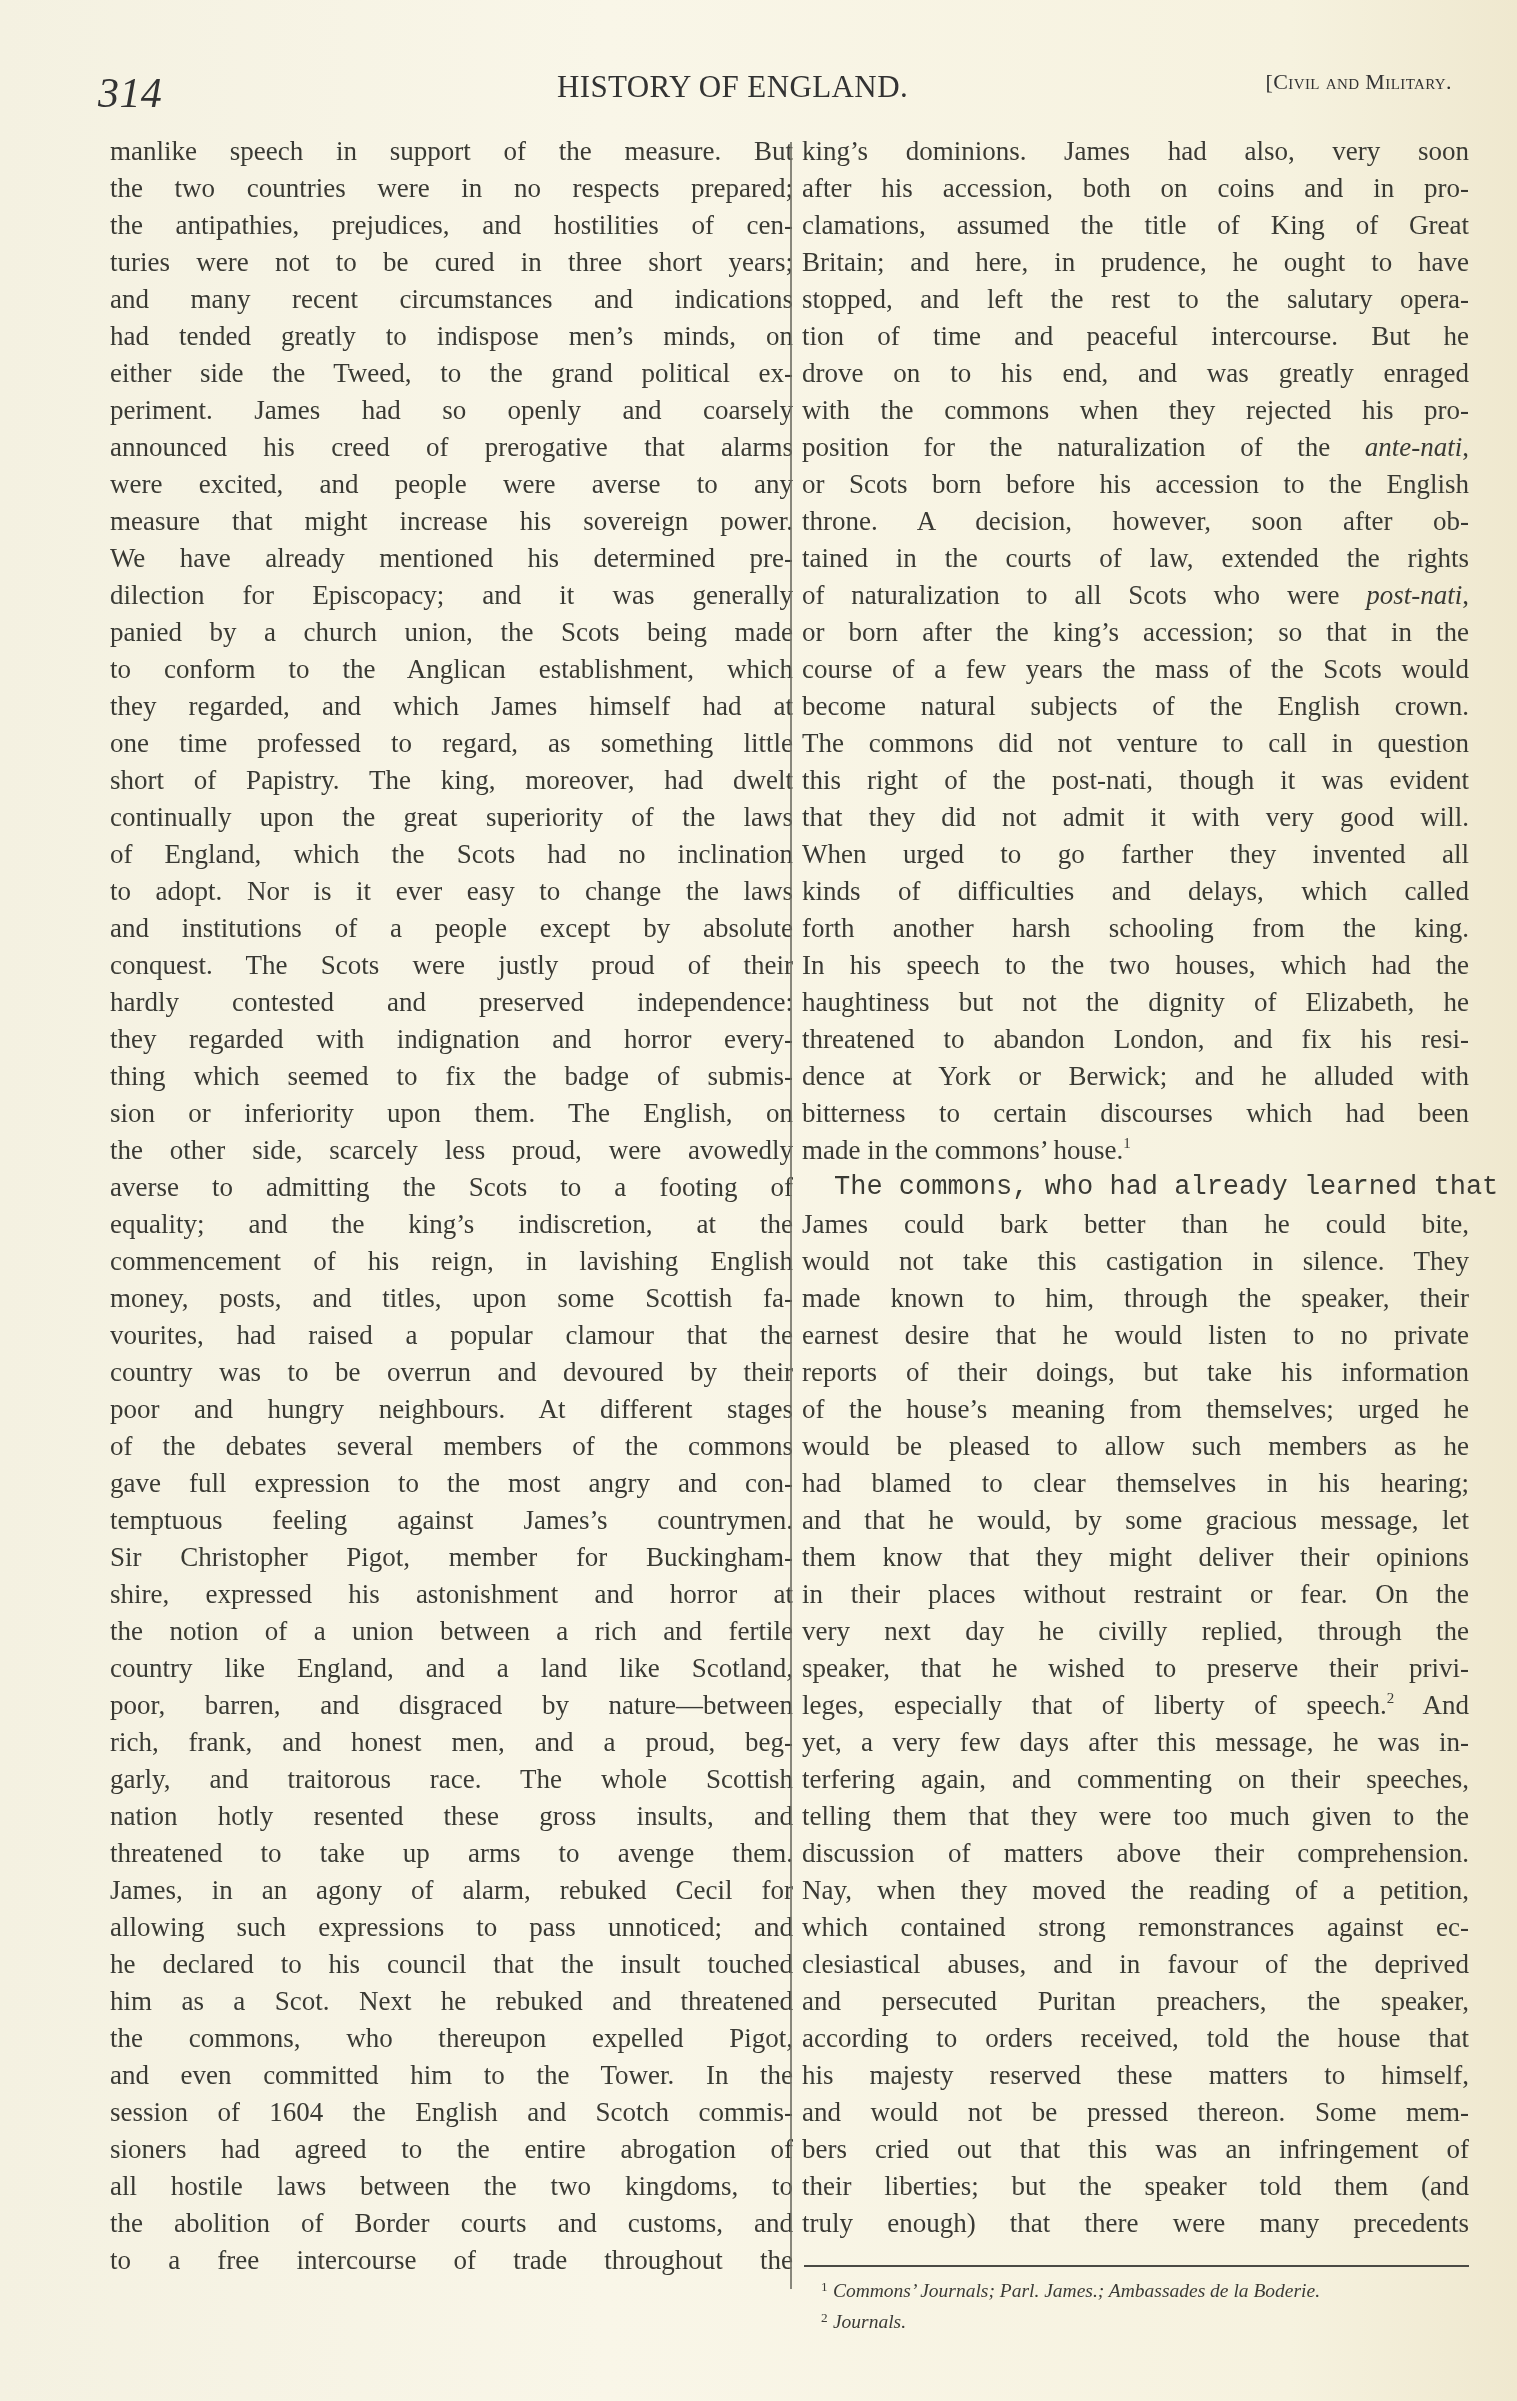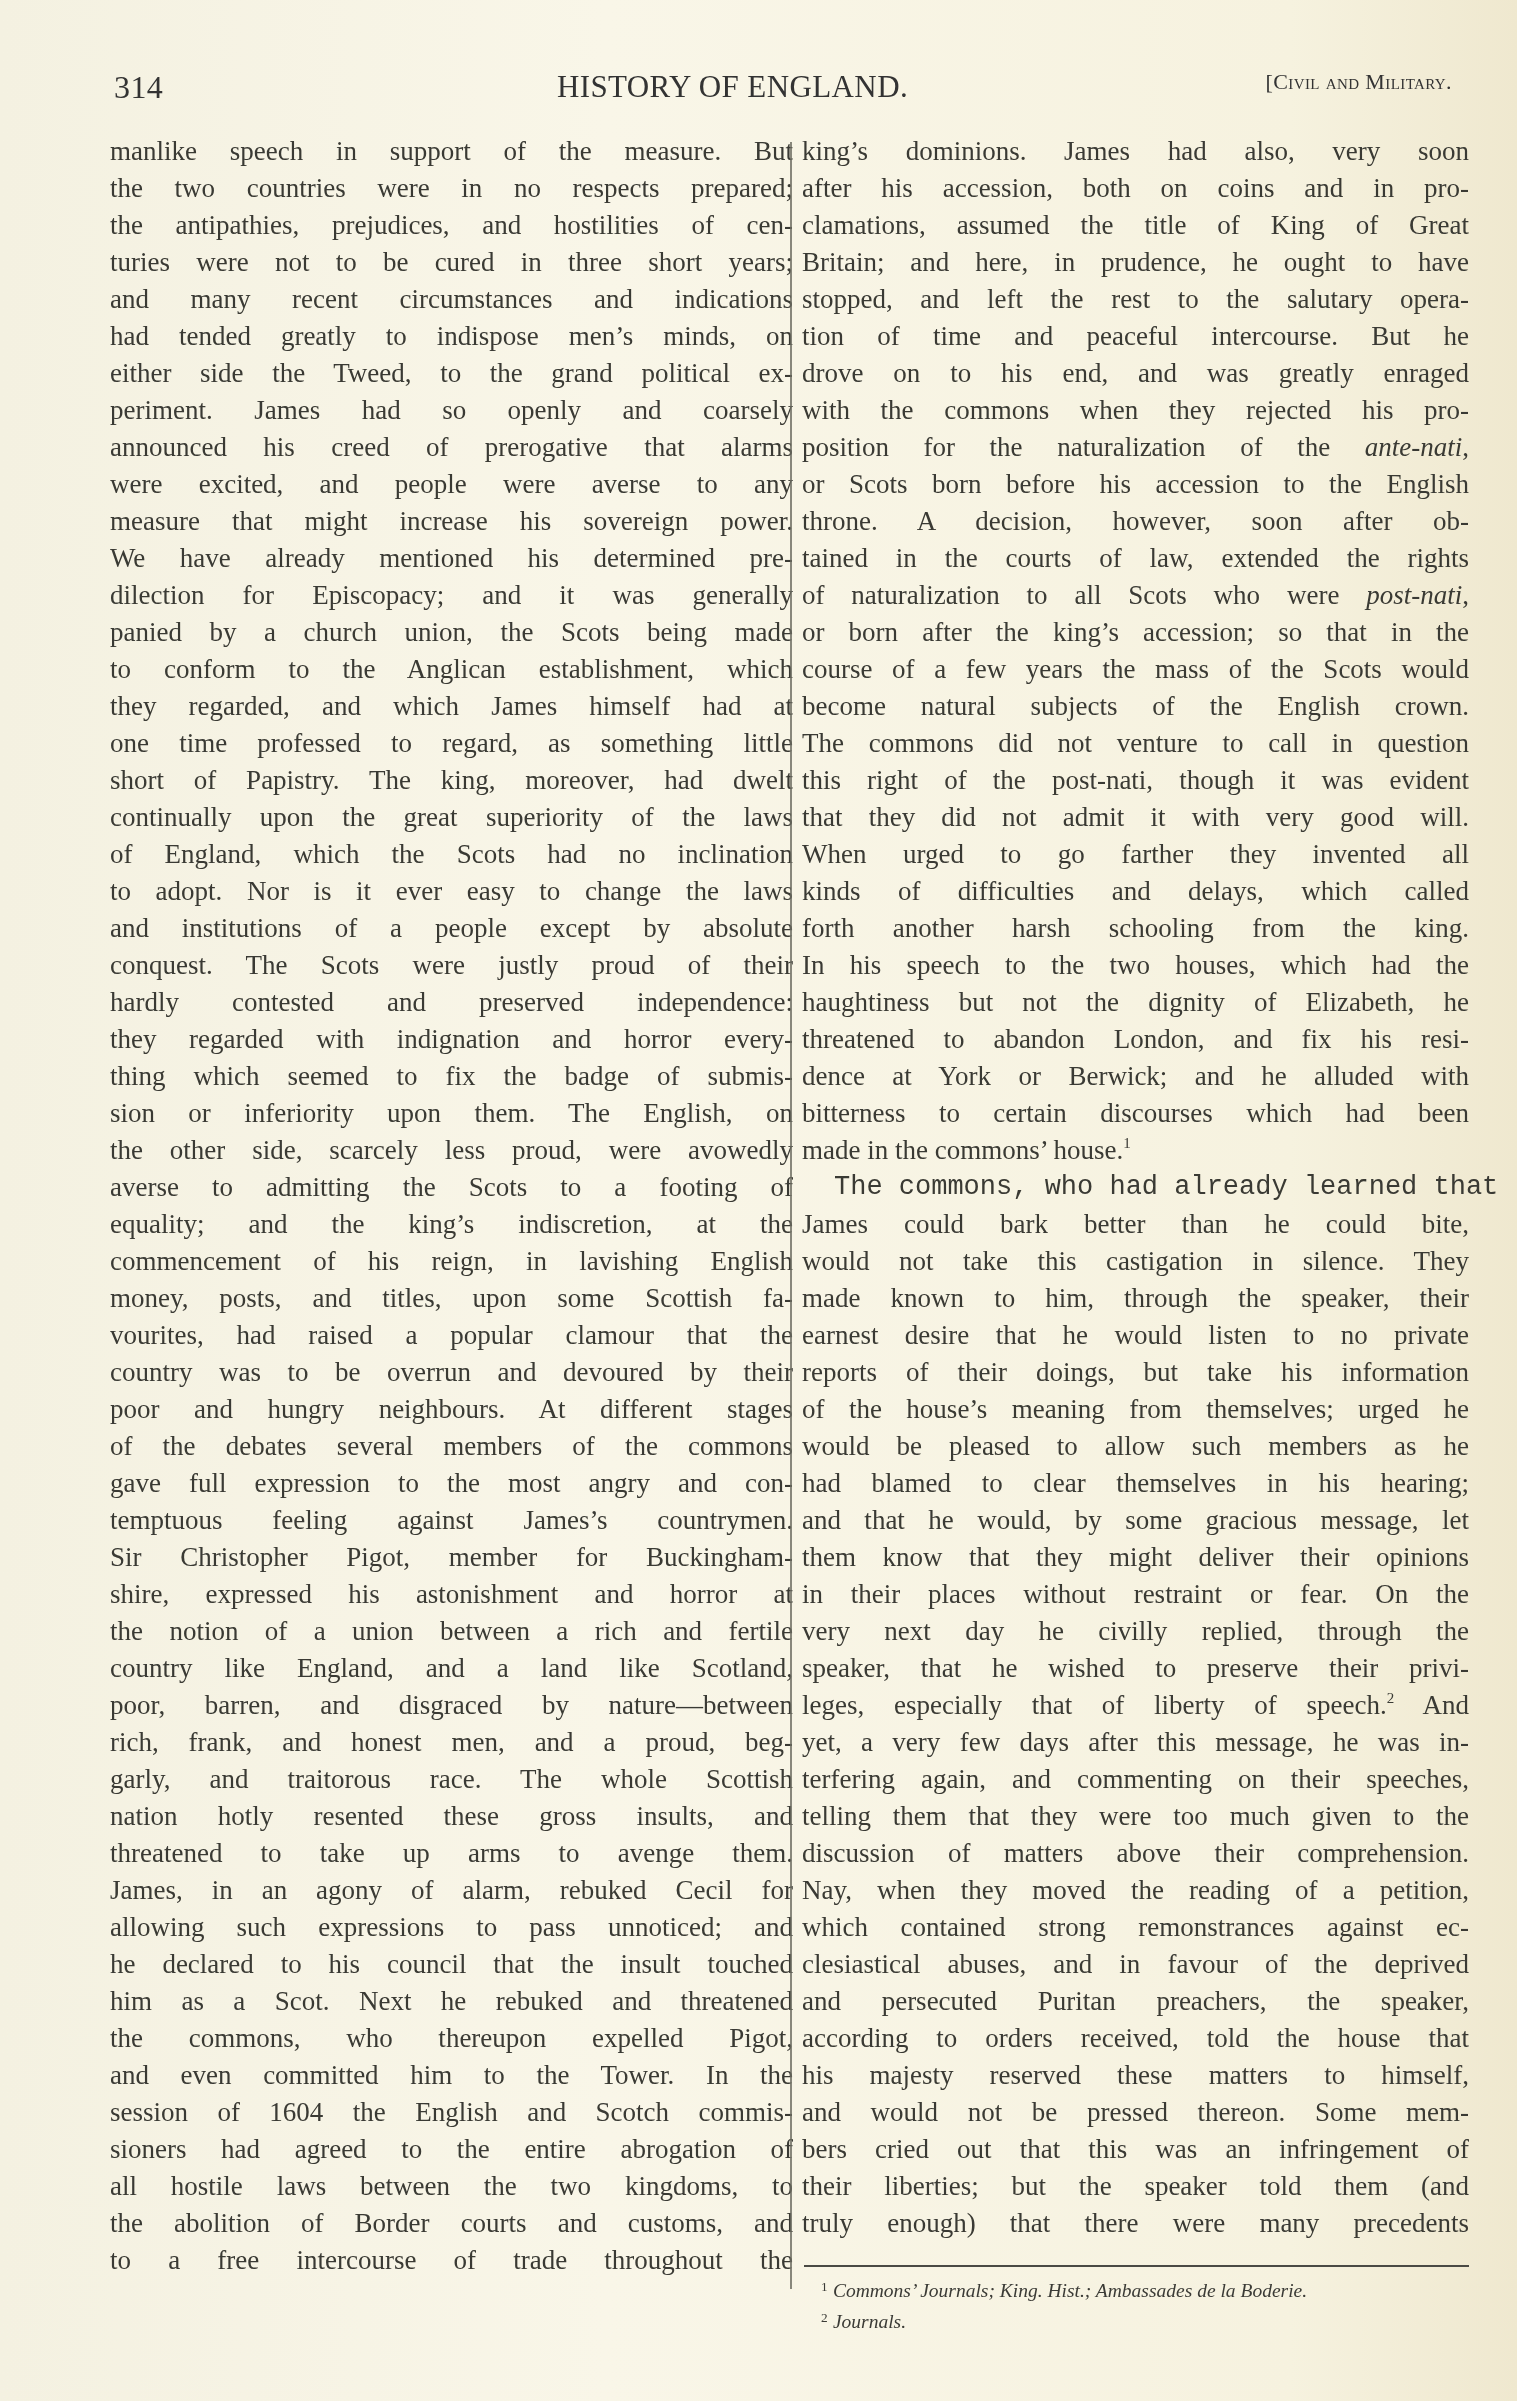--- a/index.html
+++ b/index.html
@@ -10,21 +10,21 @@
     color: #3a3a34;
     font-family: "Liberation Serif", "DejaVu Serif", serif;
     position: relative;
   }
   .page { position: absolute; left: 0; top: 0; width: 1518px; height: 2401px; }
 
   .header {
     position: absolute; top: 69px; left: 98px; width: 1366px; height: 44px;
     font-size: 31px; letter-spacing: 0.4px; color: #333;
   }
-  .header .pageno { position: absolute; left: 16px; top: 0; font-size: 32px; }
+  .header .pageno { position: absolute; left: 0; top: 0; font-size: 42px; font-style: italic; }
   .header .title { position: absolute; left: 0; width: 1269px; text-align: center; top: 0; }
   .header .section { position: absolute; right: 12px; top: 0; font-variant: small-caps; font-size: 22px; }
 
   .col {
     position: absolute; top: 133px;
     font-size: 27px; line-height: 37px;
     text-align: justify;
   }
   .col-left { left: 110px; width: 683px; }
   .col-right { left: 802px; width: 667px; }
@@ -178,17 +178,17 @@
       <span class="line">his majesty reserved these matters to himself,</span>
       <span class="line">and would not be pressed thereon. Some mem-</span>
       <span class="line">bers cried out that this was an infringement of</span>
       <span class="line">their liberties; but the speaker told them (and</span>
       <span class="line">truly enough) that there were many precedents</span>
     </div>
 
   <div class="footnote-rule"></div>
 
   <div class="footnotes" id="footnotes">
-      <div><span class="mark">1</span><span>Commons’ Journals; King. Hist.; Ambassades de la Boderie.</span></div>
+      <div><span class="mark">1</span><span>Commons’ Journals; Parl. James.; Ambassades de la Boderie.</span></div>
       <div><span class="mark">2</span><span>Journals.</span></div>
     </div>
 </div>
 
 
 </body></html>

